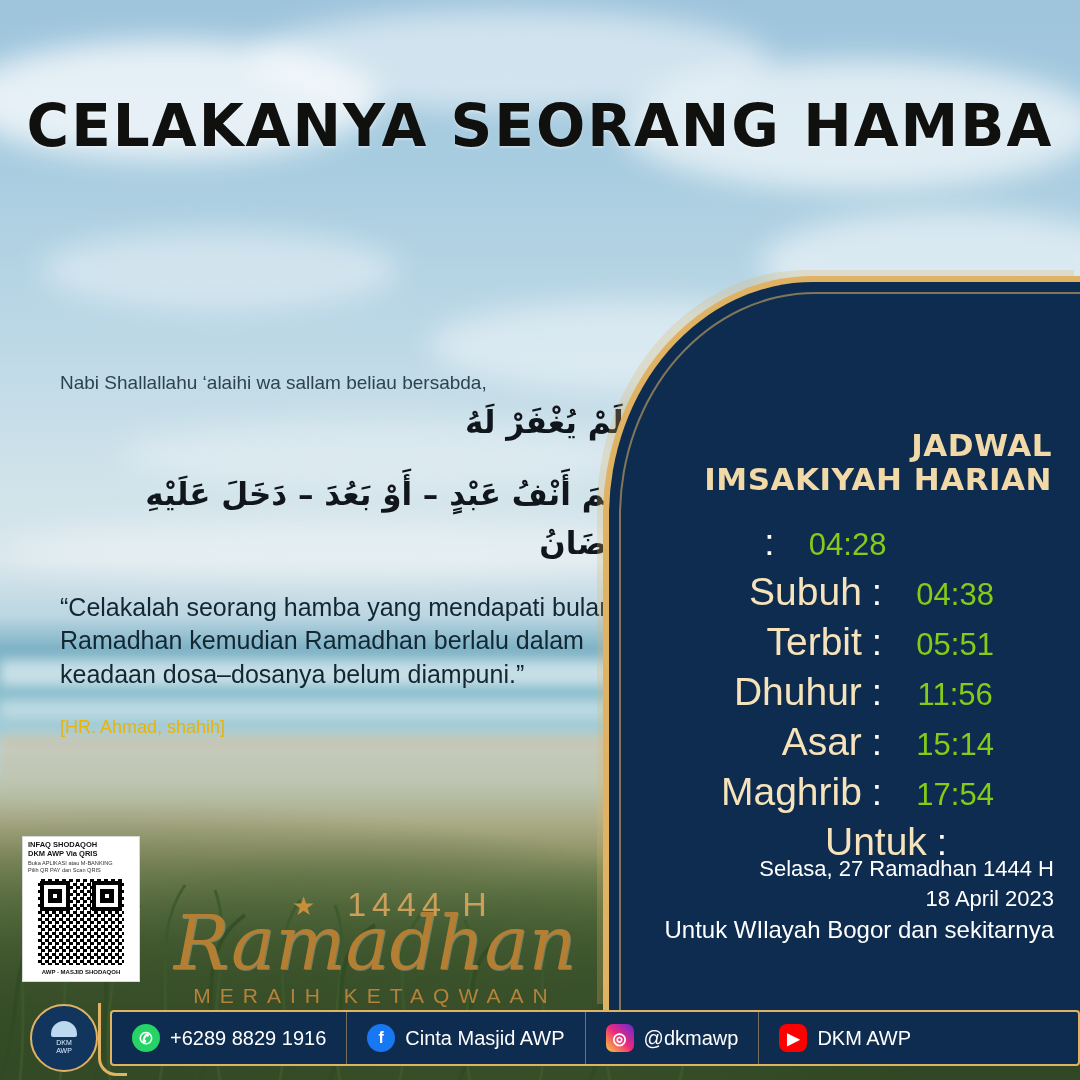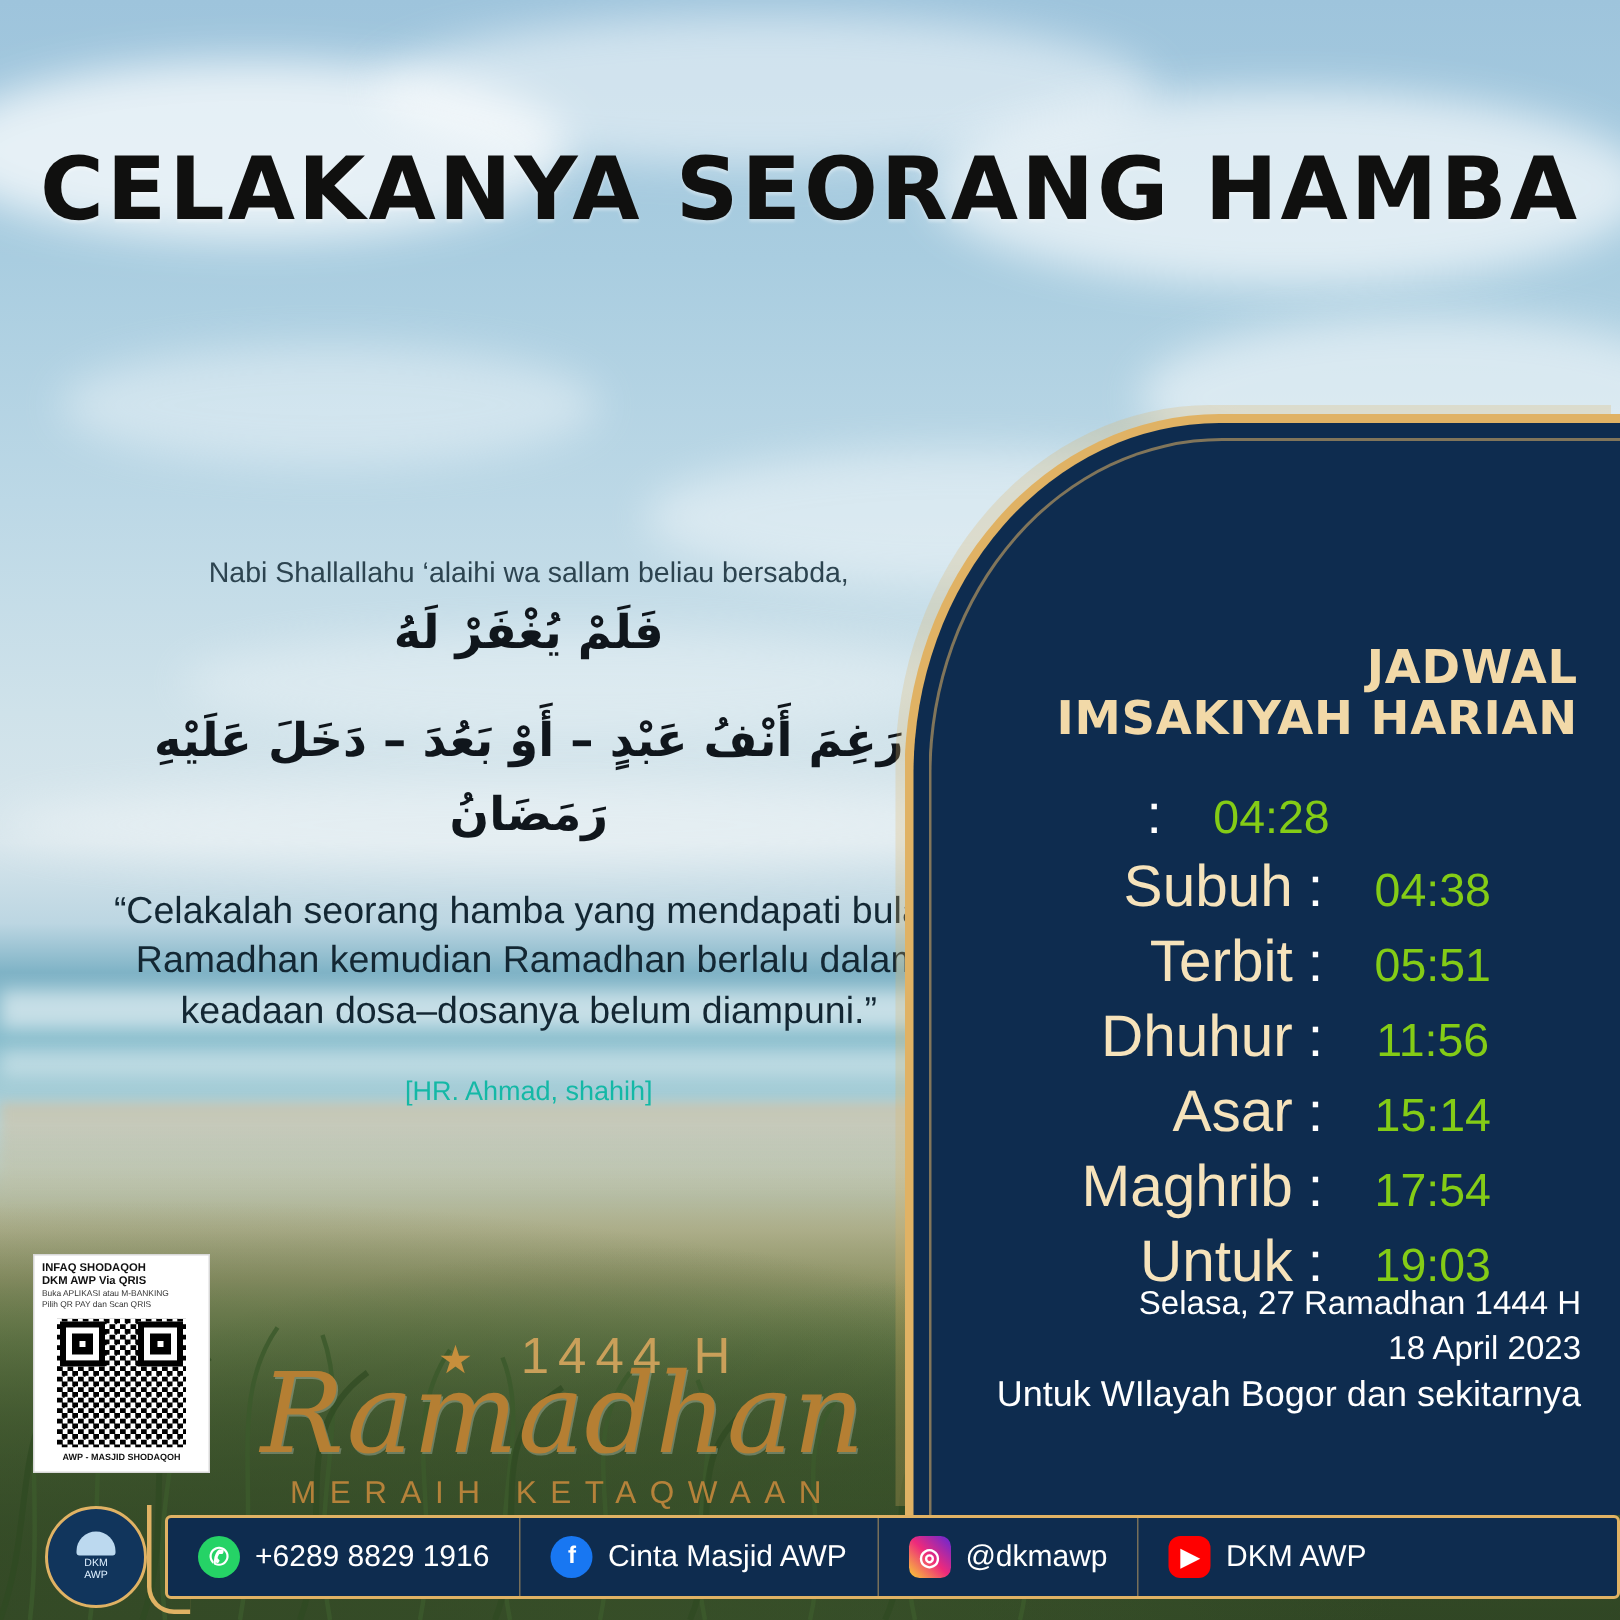--- a/index.html
+++ b/index.html
@@ -94,21 +94,20 @@
     color: #10100f;
     text-shadow: 0 2px 2px rgba(255,255,255,.35);
   }
 
   
   .quote-wrap {
     position: absolute;
     left: 60px;
     top: 372px;
     width: 585px;
-    text-align: center;
     color: #1b2f3b;
   }
   .quote-intro {
     font-size: 19px;
     color: #2d4450;
     margin-bottom: 18px;
   }
   .arabic {
     direction: rtl;
     font-family: "DejaVu Sans", sans-serif;
@@ -119,21 +118,21 @@
     margin-bottom: 22px;
   }
   .translation {
     font-size: 25px;
     line-height: 1.34;
     color: #132733;
     margin-bottom: 26px;
   }
   .source {
     font-size: 18px;
-    color: #14b8a6;
+    color: #eab308;
   }
 
   
   .panel {
     position: absolute;
     right: 0;
     top: 276px;
     width: 477px;
     height: 734px;
   }
@@ -444,21 +443,20 @@
         <div class="time-value">15:14</div>
       </div>
       <div class="time-row">
         <div class="time-label">Maghrib</div>
         <div class="time-colon">:</div>
         <div class="time-value">17:54</div>
       </div>
       <div class="time-row">
         <div class="time-label">Untuk</div>
         <div class="time-colon">:</div>
-        <div class="time-value">19:03</div>
       </div>
     </div>
 
     <div class="panel-footer">
       <div>Selasa, 27 Ramadhan 1444 H</div>
       <div>18 April 2023</div>
       <div class="small">Untuk WIlayah Bogor dan sekitarnya</div>
     </div>
   </div>
 

